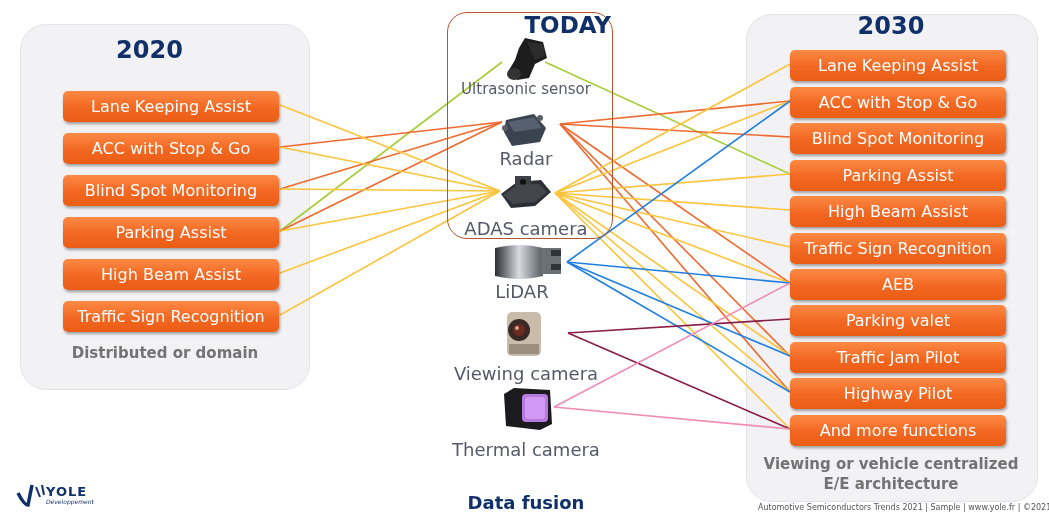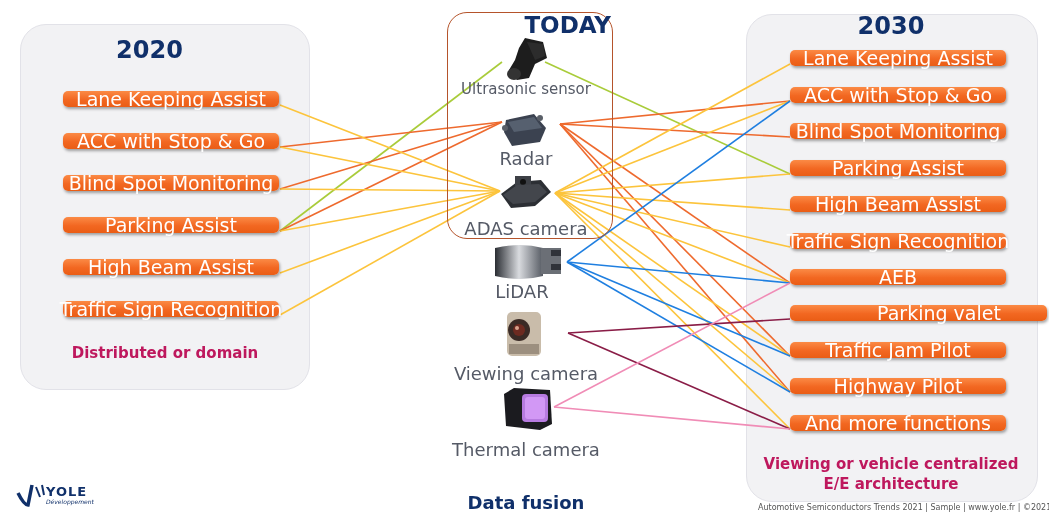--- a/index.html
+++ b/index.html
@@ -2,27 +2,27 @@
 <html><head>
 <meta charset="utf-8">
 <style>
   html, body { margin:0; padding:0; }
   body { width:1049px; height:525px; position:relative; background:#ffffff; overflow:hidden;
          font-family:"DejaVu Sans", "Liberation Sans", sans-serif; }
   .panel { position:absolute; background:#f2f2f4; border:1px solid #e2e2e8; border-radius:26px; }
   #panel-left { left:20px; top:24px; width:288px; height:364px; }
   #panel-right { left:746px; top:14px; width:290px; height:486px; }
   .year { position:absolute; font-weight:bold; color:#10306a; font-size:24px; text-align:center; }
-  .btn { position:absolute; height:16px; border-radius:5px; color:#fff; font-size:19px;
+  .btn { position:absolute; height:31px; border-radius:5px; color:#fff; font-size:16px;
          background:linear-gradient(#fb8a45, #f26721 55%, #ea5d15);
          box-shadow:1px 2px 3px rgba(0,0,0,0.35); display:flex; align-items:center; justify-content:center;
          white-space:nowrap; }
   .left-btn { left:63px; width:216px; }
   .right-btn { left:790px; width:216px; }
-  .caption { position:absolute; text-align:center; color:#be185d; font-weight:bold; font-size:15px; line-height:20px; }
+  .caption { position:absolute; text-align:center; color:#737373; font-weight:bold; font-size:15px; line-height:20px; }
   #today-box { position:absolute; left:447px; top:12px; width:164px; height:225px; border:1.5px solid #b5542b; border-radius:20px; }
   .sensor-label { position:absolute; color:#555a66; font-size:18px; text-align:center; width:170px; left:441px; }
   .title-blue { position:absolute; color:#10306a; font-weight:bold; }
   svg#links { position:absolute; left:0; top:0; }
   .footer { position:absolute; left:758px; top:503px; font-size:8px; color:#555; white-space:nowrap; }
   .logo { position:absolute; left:16px; top:483px; }
 </style>
 </head>
 <body>
 
@@ -77,21 +77,21 @@
     <div class="btn left-btn" style="top: 301px;">Traffic Sign Recognition</div>
   </div>
 <div id="right-btns">
     <div class="btn right-btn" style="top: 50px;">Lane Keeping Assist</div>
     <div class="btn right-btn" style="top: 87px;">ACC with Stop &amp; Go</div>
     <div class="btn right-btn" style="top: 123px;">Blind Spot Monitoring</div>
     <div class="btn right-btn" style="top: 160px;">Parking Assist</div>
     <div class="btn right-btn" style="top: 196px;">High Beam Assist</div>
     <div class="btn right-btn" style="top: 233px;">Traffic Sign Recognition</div>
     <div class="btn right-btn" style="top: 269px;">AEB</div>
-    <div class="btn right-btn" style="top: 305px; padding-left: 41px;">Parking valet</div>
+    <div class="btn right-btn" style="top: 305px;">Parking valet</div>
     <div class="btn right-btn" style="top: 342px;">Traffic Jam Pilot</div>
     <div class="btn right-btn" style="top: 378px;">Highway Pilot</div>
     <div class="btn right-btn" style="top: 415px;">And more functions</div>
   </div>
 
 <div class="caption" style="left:20px;top:343px;width:290px;">
   <div>Distributed or domain</div>
 </div>
 <div class="caption" style="left:746px;top:454px;width:290px;">
   <div>Viewing or vehicle centralized</div>

